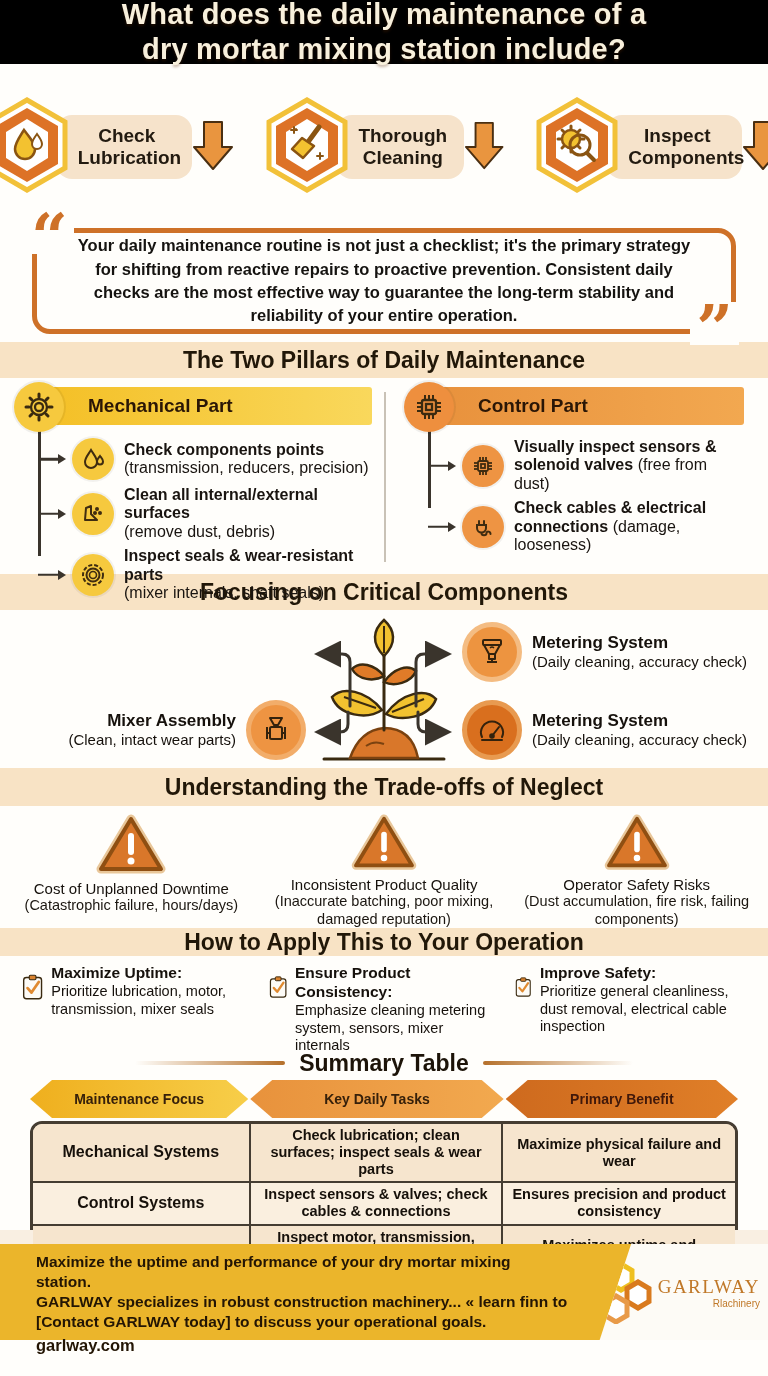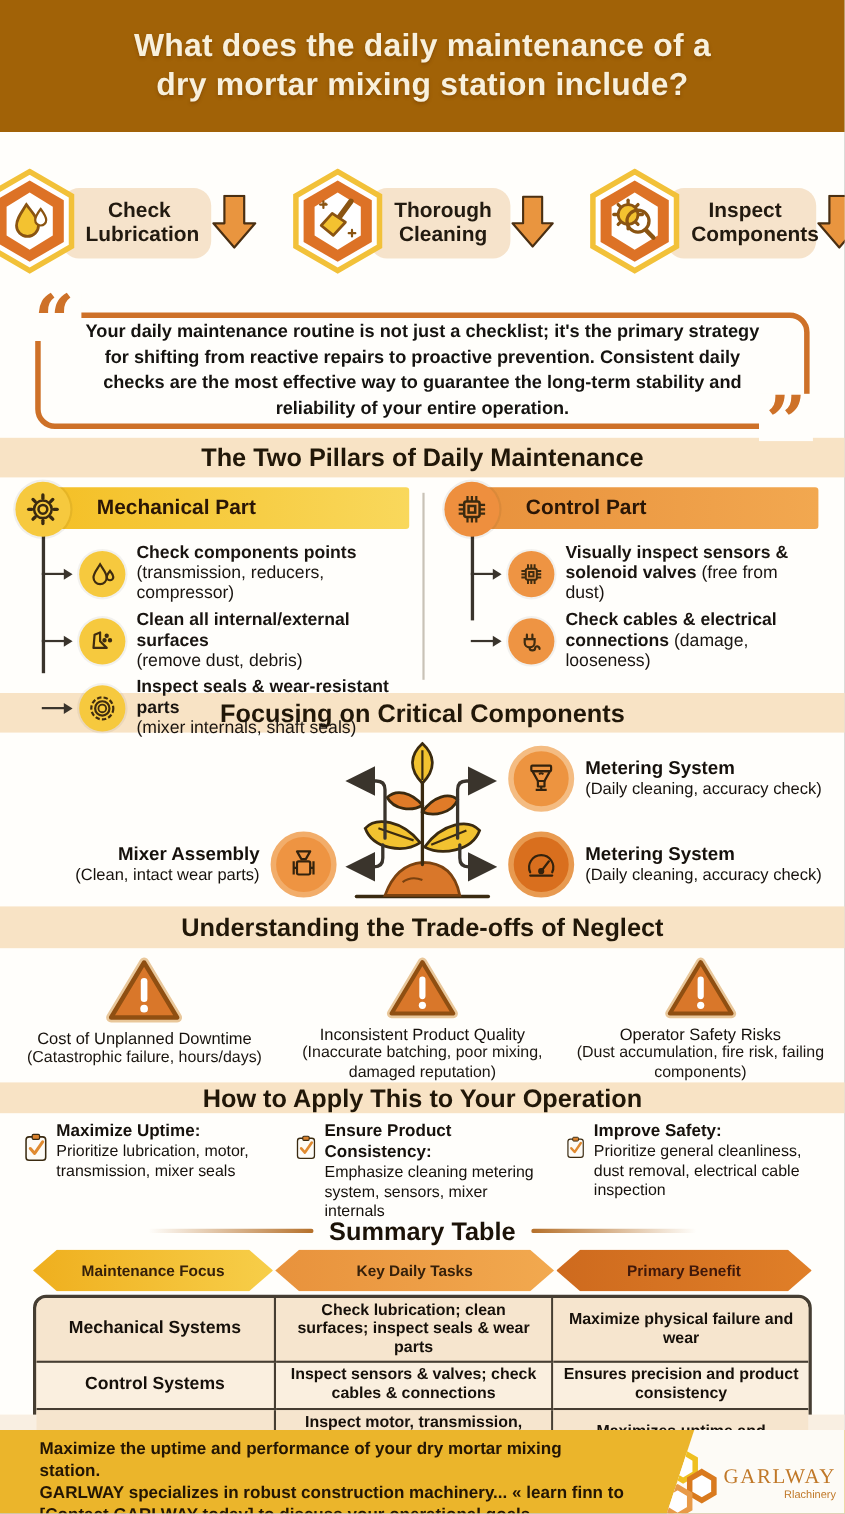--- a/index.html
+++ b/index.html
@@ -1,20 +1,20 @@
 <!DOCTYPE html>
 <html><head>
 <meta charset="utf-8">
 <style>
   * { margin:0; padding:0; box-sizing:border-box; }
   body { font-family:"Liberation Sans", sans-serif; background:#888; }
   .page { width:768px; height:1376px; overflow:hidden; background:#FFFEFB; margin:0 auto; position:relative; }
 
   
-  .header { height:120px; background:#a16207; display:flex; flex-direction:column; align-items:center; justify-content:center; }
+  .header { height:64px; background:#000000; display:flex; flex-direction:column; align-items:center; justify-content:center; }
   .header .t { color:#F8F0DC; font-weight:bold; font-size:29px; line-height:1.22; text-shadow:0 2px 3px rgba(90,40,0,.35); letter-spacing:.2px; }
 
   
   .badges { height:156px; display:flex; justify-content:center; gap:30px; padding-top:10px; }
   .badge-group { display:flex; flex-direction:row; align-items:center; }
   .badge { display:flex; align-items:center; }
   .pill { max-width:136px; margin-left:-14px; background:#F6E3CB; border-radius:16px; padding:10px 16px 10px 22px; font-weight:bold; font-size:19px; line-height:1.15; color:#221A10; text-align:center; }
   .hexwrap { position:relative; z-index:2; }
   .down-arrow { margin-top:-2px; }
 
@@ -234,21 +234,21 @@
         <div class="connector"></div>
         <div class="p-item">
           <span class="p-ic">
             <svg width="24" height="24" viewBox="0 0 24 24" fill="none" stroke="#3F2C10" stroke-width="2">
               <path d="M10,3 C7,8 4,11 4,15 a6,6 0 0 0 12,0 C16,11 13,8 10,3 Z"></path>
               <path d="M19,9 c-1.5,2 -3,3.5 -3,5.5 a3,3 0 0 0 6,0 C22,12.5 20.5,11 19,9 Z"></path>
             </svg>
           </span>
           <div class="p-text">
             <span class="p-title">Check components points</span>
-            <span class="p-sub">(transmission, reducers, compressor)</span>
+            <span class="p-sub">(transmission, reducers, precision)</span>
           </div>
         </div>
         <div class="p-item">
           <span class="p-ic">
             <svg width="24" height="24" viewBox="0 0 24 24" fill="none" stroke="#3F2C10" stroke-width="2" stroke-linejoin="round">
               <path d="M5,6 L10,4 L10,12 L16,18 L4,18 Z"></path>
               <circle cx="16" cy="7" r="1" fill="#3F2C10"></circle>
               <circle cx="19" cy="11" r="1" fill="#3F2C10"></circle>
               <circle cx="14" cy="11" r="1" fill="#3F2C10"></circle>
             </svg>

